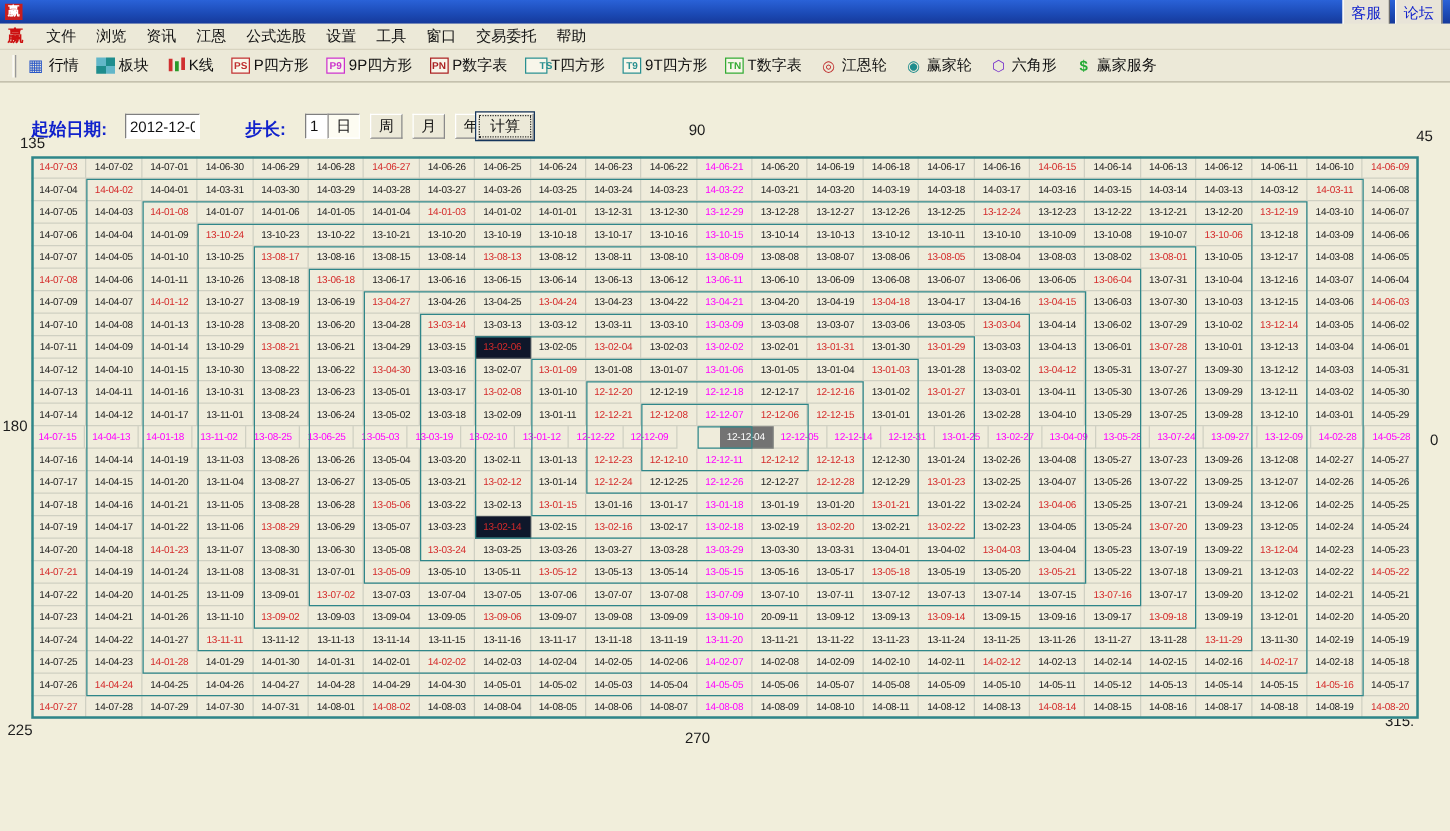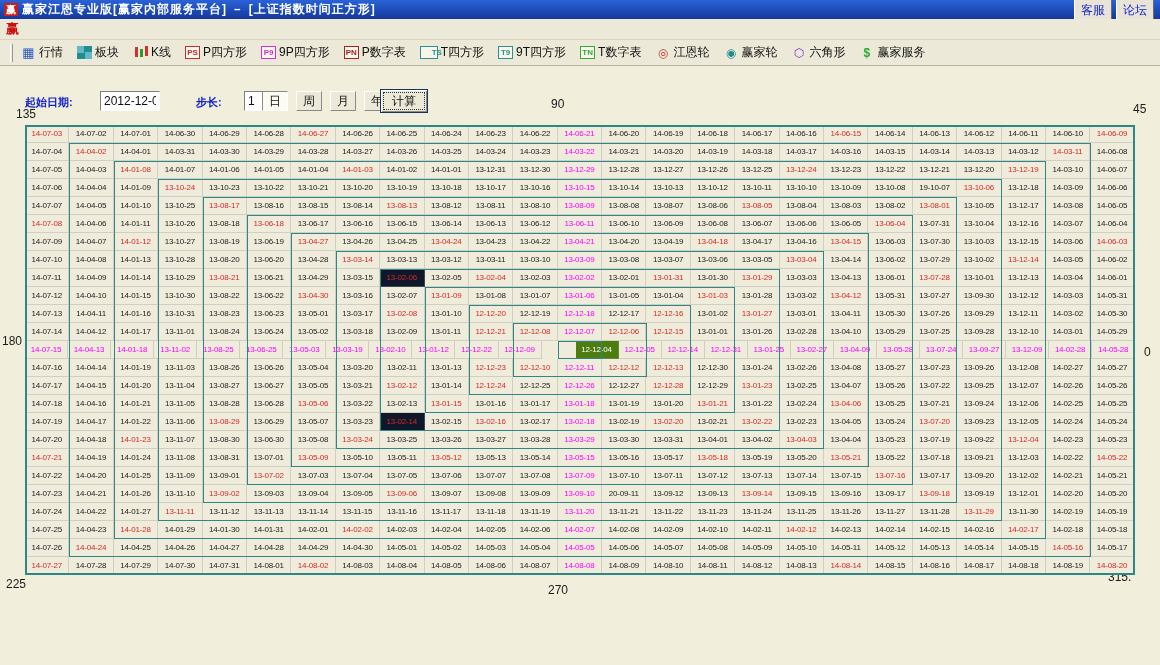--- a/index.html
+++ b/index.html
@@ -35,21 +35,21 @@
   .glyph-icon { font-size:12px; font-weight:bold; }
   .table-icon { color:#2957c8; font-size:13px; }
   .blocks-icon { background:conic-gradient(#1f8d8d 0 25%,#63b7c9 0 50%,#1f8d8d 0 75%,#63b7c9 0 100%); }
   .candles-icon { position:relative; }
   .candles-icon i { position:absolute; width:3px; }
   .candles-icon .c1 { left:2px; top:1px; height:10px; background:#d03030; }
   .candles-icon .c2 { left:7px; top:3px; height:8px; background:#2a9a2a; }
   .candles-icon .c3 { left:12px; top:0; height:10px; background:#d03030; }
 
   
-  .ctrl-label { position:absolute; color:#1122cc; font-weight:bold; font-size:11px; }
+  .ctrl-label { position:absolute; color:#1122cc; font-weight:bold; font-size:14px; }
   .ctrl-input { position:absolute; background:#fff; border:1px solid; border-color:#7f7f7f #fff #fff #7f7f7f;
     font-size:12px; color:#111; padding:1px 3px; height:20px; font-family:"Liberation Sans",sans-serif; }
   .period-btn { position:absolute; width:26px; height:20px; font-size:12px; color:#111; background:#ece9d8;
     border:1px solid; border-color:#fff #8a8a8a #8a8a8a #fff; text-align:center; line-height:18px; }
   .period-btn.active { background:#fdfcf2; border-color:#8a8a8a #fff #fff #8a8a8a; }
   .compute-btn { position:absolute; left:380px; top:89px; width:48px; height:24px; font-size:12px; color:#111;
     background:#ece9d8; border:1px solid #15355c; box-shadow:inset 1px 1px 0 #fff, inset -1px -1px 0 #8a8a8a;
     outline:1px dotted #333; outline-offset:-4px; line-height:22px; text-align:center; }
 
   
@@ -57,43 +57,54 @@
 
   
   .grid { position:absolute; left:25px; top:125px; width:1110px; height:450px; background:#efecdb; }
   .grow { display:flex; height:18px; }
   .cell { width:4%; height:18px; font-size:8px; line-height:18px; text-align:center; color:#1c1c1c;
     border-right:1px solid rgba(150,158,148,0.35); border-bottom:1px solid rgba(150,158,148,0.35);
     white-space:nowrap; overflow:hidden; letter-spacing:-0.2px; }
   .cR { color:#d42a2a; }
   .cM { color:#ff00ff; }
   .cY { background:#0f172a; color:#d42a2a; }
-  .cC { background:#4d7c0f; color:#ffffff;margin-left:34px; }
+  .cC { background:#737373; color:#ffffff;margin-left:34px; }
   .rings { position:absolute; left:25px; top:125px; width:1110px; height:450px; pointer-events:none; }
   .ring { position:absolute; border:1px solid #2f8689; }
   .ring.outer { border-width:2px; }
 </style>
 </head>
 <body>
 
 
 
 
 <div class="titlebar">
   <span class="app-icon">赢</span>
-  <span class="title-text">赢家江恩专业版[赢家内部服务平台] － [上证指数时间正方形]</span>
   <span class="titlebar-buttons">
     <button class="tb-btn">客服</button>
     <button class="tb-btn">论坛</button>
   </span>
 </div>
 
 
 <div class="menubar">
   <span class="menu-logo">赢</span>
+  <span id="menu-items" style="display:flex;">
+      <span class="menu-item">文件</span>
+      <span class="menu-item">浏览</span>
+      <span class="menu-item">资讯</span>
+      <span class="menu-item">江恩</span>
+      <span class="menu-item">公式选股</span>
+      <span class="menu-item">设置</span>
+      <span class="menu-item">工具</span>
+      <span class="menu-item">窗口</span>
+      <span class="menu-item">交易委托</span>
+      <span class="menu-item">帮助</span>
+    </span>
 </div>
 
 
 <div class="toolbar">
   <span class="toolbar-handle"></span>
   <span id="toolbar-items" style="display:flex;align-items:center;">
       <span class="tb-item">
         <span class="tbi table-icon" style="color: rgb(41, 87, 200);">▦</span>
         <span>行情</span>
       </span>

